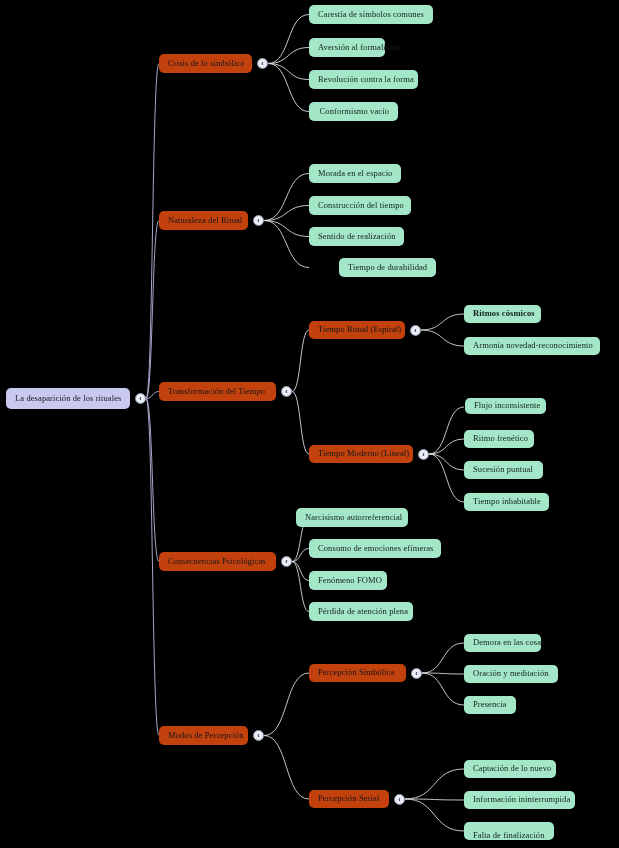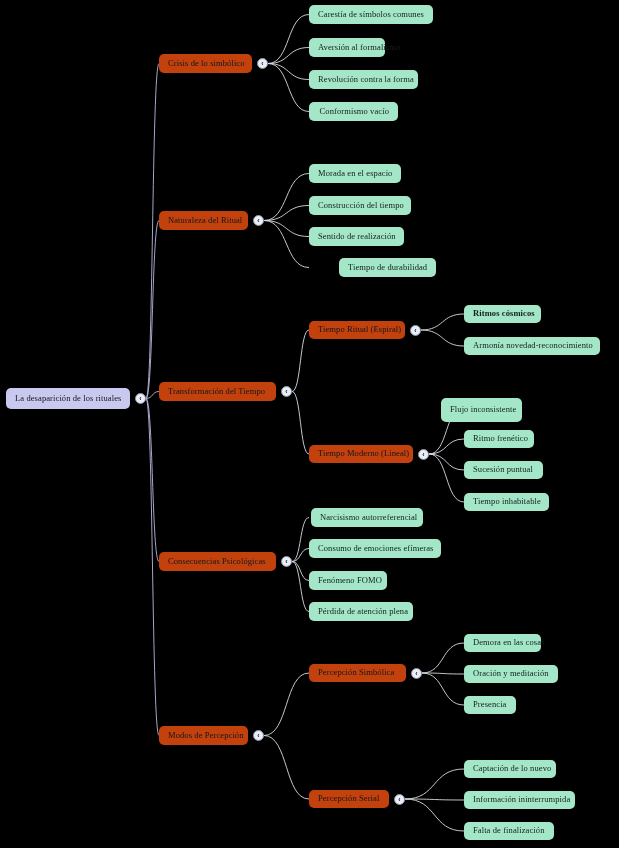--- a/index.html
+++ b/index.html
@@ -140,39 +140,39 @@
       </div>
       <div class="node leaf" style="left: 464px; top: 337px; width: 136px; height: 18px;">
         <span>Armonía novedad-reconocimiento</span>
       </div>
       <div class="node branch" style="left: 309px; top: 445px; width: 104px; height: 18px;">
         <span>Tiempo Moderno (Lineal)</span>
       </div>
       <div class="toggle" style="left: 418px; top: 448.5px;">
         <span>‹</span>
       </div>
-      <div class="node leaf" style="left: 441px; top: 398px; width: 81px; height: 24px;">
+      <div class="node leaf" style="left: 465px; top: 398px; width: 81px; height: 16px;">
         <span>Flujo inconsistente</span>
       </div>
       <div class="node leaf" style="left: 464px; top: 430px; width: 70px; height: 18px;">
         <span>Ritmo frenético</span>
       </div>
       <div class="node leaf" style="left: 464px; top: 461px; width: 79px; height: 18px;">
         <span>Sucesión puntual</span>
       </div>
       <div class="node leaf" style="left: 464px; top: 493px; width: 85px; height: 18px;">
         <span>Tiempo inhabitable</span>
       </div>
       <div class="node branch" style="left: 159px; top: 552px; width: 117px; height: 19px;">
         <span>Consecuencias Psicológicas</span>
       </div>
       <div class="toggle" style="left: 281px; top: 556px;">
         <span>‹</span>
       </div>
-      <div class="node leaf" style="left: 311px; top: 508px; width: 112px; height: 19px;">
+      <div class="node leaf" style="left: 296px; top: 508px; width: 112px; height: 19px;">
         <span>Narcisismo autorreferencial</span>
       </div>
       <div class="node leaf" style="left: 309px; top: 539px; width: 132px; height: 19px;">
         <span>Consumo de emociones efímeras</span>
       </div>
       <div class="node leaf" style="left: 309px; top: 571px; width: 78px; height: 19px;">
         <span>Fenómeno FOMO</span>
       </div>
       <div class="node leaf" style="left: 309px; top: 602px; width: 104px; height: 19px;">
         <span>Pérdida de atención plena</span>
@@ -203,17 +203,17 @@
       </div>
       <div class="toggle" style="left: 394px; top: 793.5px;">
         <span>‹</span>
       </div>
       <div class="node leaf" style="left: 464px; top: 760px; width: 92px; height: 18px;">
         <span>Captación de lo nuevo</span>
       </div>
       <div class="node leaf" style="left: 464px; top: 791px; width: 111px; height: 18px;">
         <span>Información ininterrumpida</span>
       </div>
-      <div class="node leaf" style="left: 464px; top: 822px; width: 90px; height: 18px;">
+      <div class="node leaf" style="left: 464px; top: 822px; width: 90px; height: 18px; align-items: flex-end;">
         <span>Falta de finalización</span>
       </div>
     </div>
 </div>
 
 </body></html>

